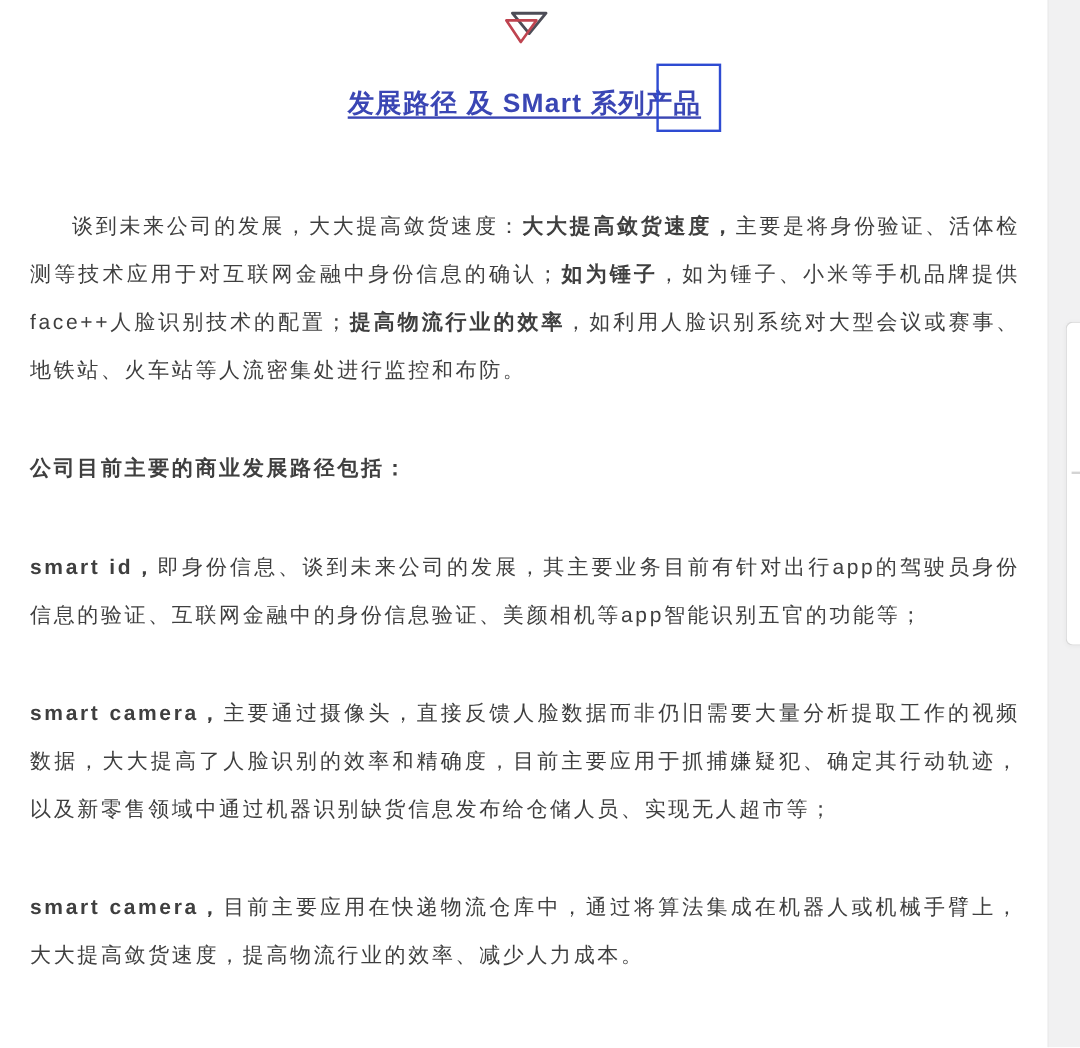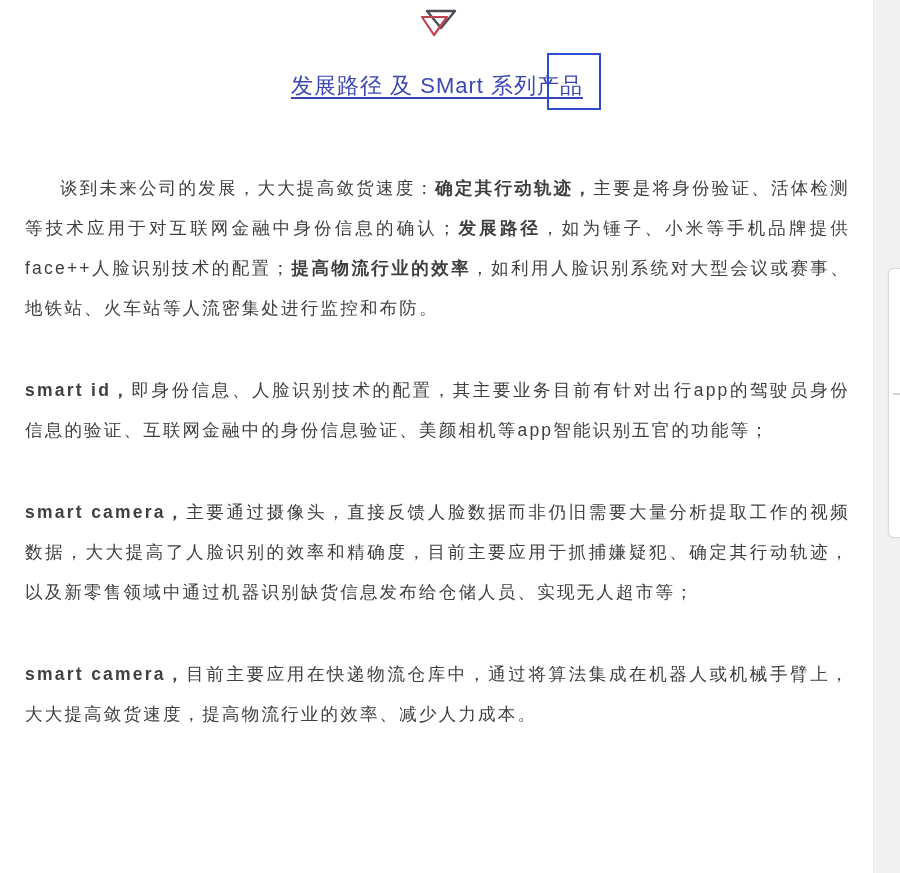--- a/index.html
+++ b/index.html
@@ -6,21 +6,21 @@
   .page{
     position:relative;width:900px;height:873px;overflow:hidden;
     background:#ffffff;
     font-family:"Liberation Sans","DejaVu Sans",sans-serif;
   }
   .content{position:absolute;left:0;top:0;width:874px;}
   .logo-row{padding-top:8px;text-align:center;height:32px;}
   .logo-row svg{display:inline-block;}
   .title-row{margin-top:30px;text-align:center;line-height:32px;height:32px;}
   .title-link{
-    font-size:22px;font-weight:normal;letter-spacing:1px;
+    font-size:22px;font-weight:bold;letter-spacing:1px;
     text-decoration:underline;text-underline-offset:4px;text-decoration-thickness:2px;
     cursor:pointer;
   }
   .article{margin-top:66px;padding:0 24px 0 25px;}
   .article p{
     margin:0 0 42px 0;
     font-size:17.5px;line-height:40px;letter-spacing:2.2px;
     text-align:justify;text-justify:inter-character;
   }
   .article p.indent{text-indent:2em;}
@@ -54,22 +54,23 @@
         <polygon points="11,3 39,3 25,20" fill="none" stroke="#4d4d57" stroke-width="2.4" stroke-linejoin="round"></polygon>
         <polygon points="6,9 31,9 18,27" fill="none" stroke="#bf4450" stroke-width="2.2" stroke-linejoin="round"></polygon>
       </svg>
     </div>
 
     <div class="title-row">
       <a class="title-link" id="title-link" style="color: rgb(58, 70, 180);">发展路径 及 SMart 系列产品</a>
     </div>
 
     <div class="article" id="article" style="color: rgb(63, 63, 63);">
-        <p class="indent"><span>谈到未来公司的发展，大大提高敛货速度：</span><b>确定其行动轨迹，</b><span>主要是将身份验证、活体检测等技术应用于对互联网金融中身份信息的确认；</span><b>发展路径</b><span>，如为锤子、小米等手机品牌提供face++人脸识别技术的配置；</span><b>提高物流行业的效率</b><span>，如利用人脸识别系统对大型会议或赛事、地铁站、火车站等人流密集处进行监控和布防。</span></p>
-        <p><b>smart id，</b><span>即身份信息、人脸识别技术的配置，其主要业务目前有针对出行app的驾驶员身份信息的验证、互联网金融中的身份信息验证、美颜相机等app智能识别五官的功能等；</span></p>
+        <p class="indent"><span>谈到未来公司的发展，大大提高敛货速度：</span><b>大大提高敛货速度，</b><span>主要是将身份验证、活体检测等技术应用于对互联网金融中身份信息的确认；</span><b>如为锤子</b><span>，如为锤子、小米等手机品牌提供face++人脸识别技术的配置；</span><b>提高物流行业的效率</b><span>，如利用人脸识别系统对大型会议或赛事、地铁站、火车站等人流密集处进行监控和布防。</span></p>
+        <p><b>公司目前主要的商业发展路径包括：</b></p>
+        <p><b>smart id，</b><span>即身份信息、谈到未来公司的发展，其主要业务目前有针对出行app的驾驶员身份信息的验证、互联网金融中的身份信息验证、美颜相机等app智能识别五官的功能等；</span></p>
         <p><b>smart camera，</b><span>主要通过摄像头，直接反馈人脸数据而非仍旧需要大量分析提取工作的视频数据，大大提高了人脸识别的效率和精确度，目前主要应用于抓捕嫌疑犯、确定其行动轨迹，以及新零售领域中通过机器识别缺货信息发布给仓储人员、实现无人超市等；</span></p>
         <p><b>smart camera，</b><span>目前主要应用在快递物流仓库中，通过将算法集成在机器人或机械手臂上，大大提高敛货速度，提高物流行业的效率、减少人力成本。</span></p>
       </div>
   </div>
 
   <div class="gutter"></div>
 
   <div class="side-panel">
     <span class="dash"></span>
   </div>

